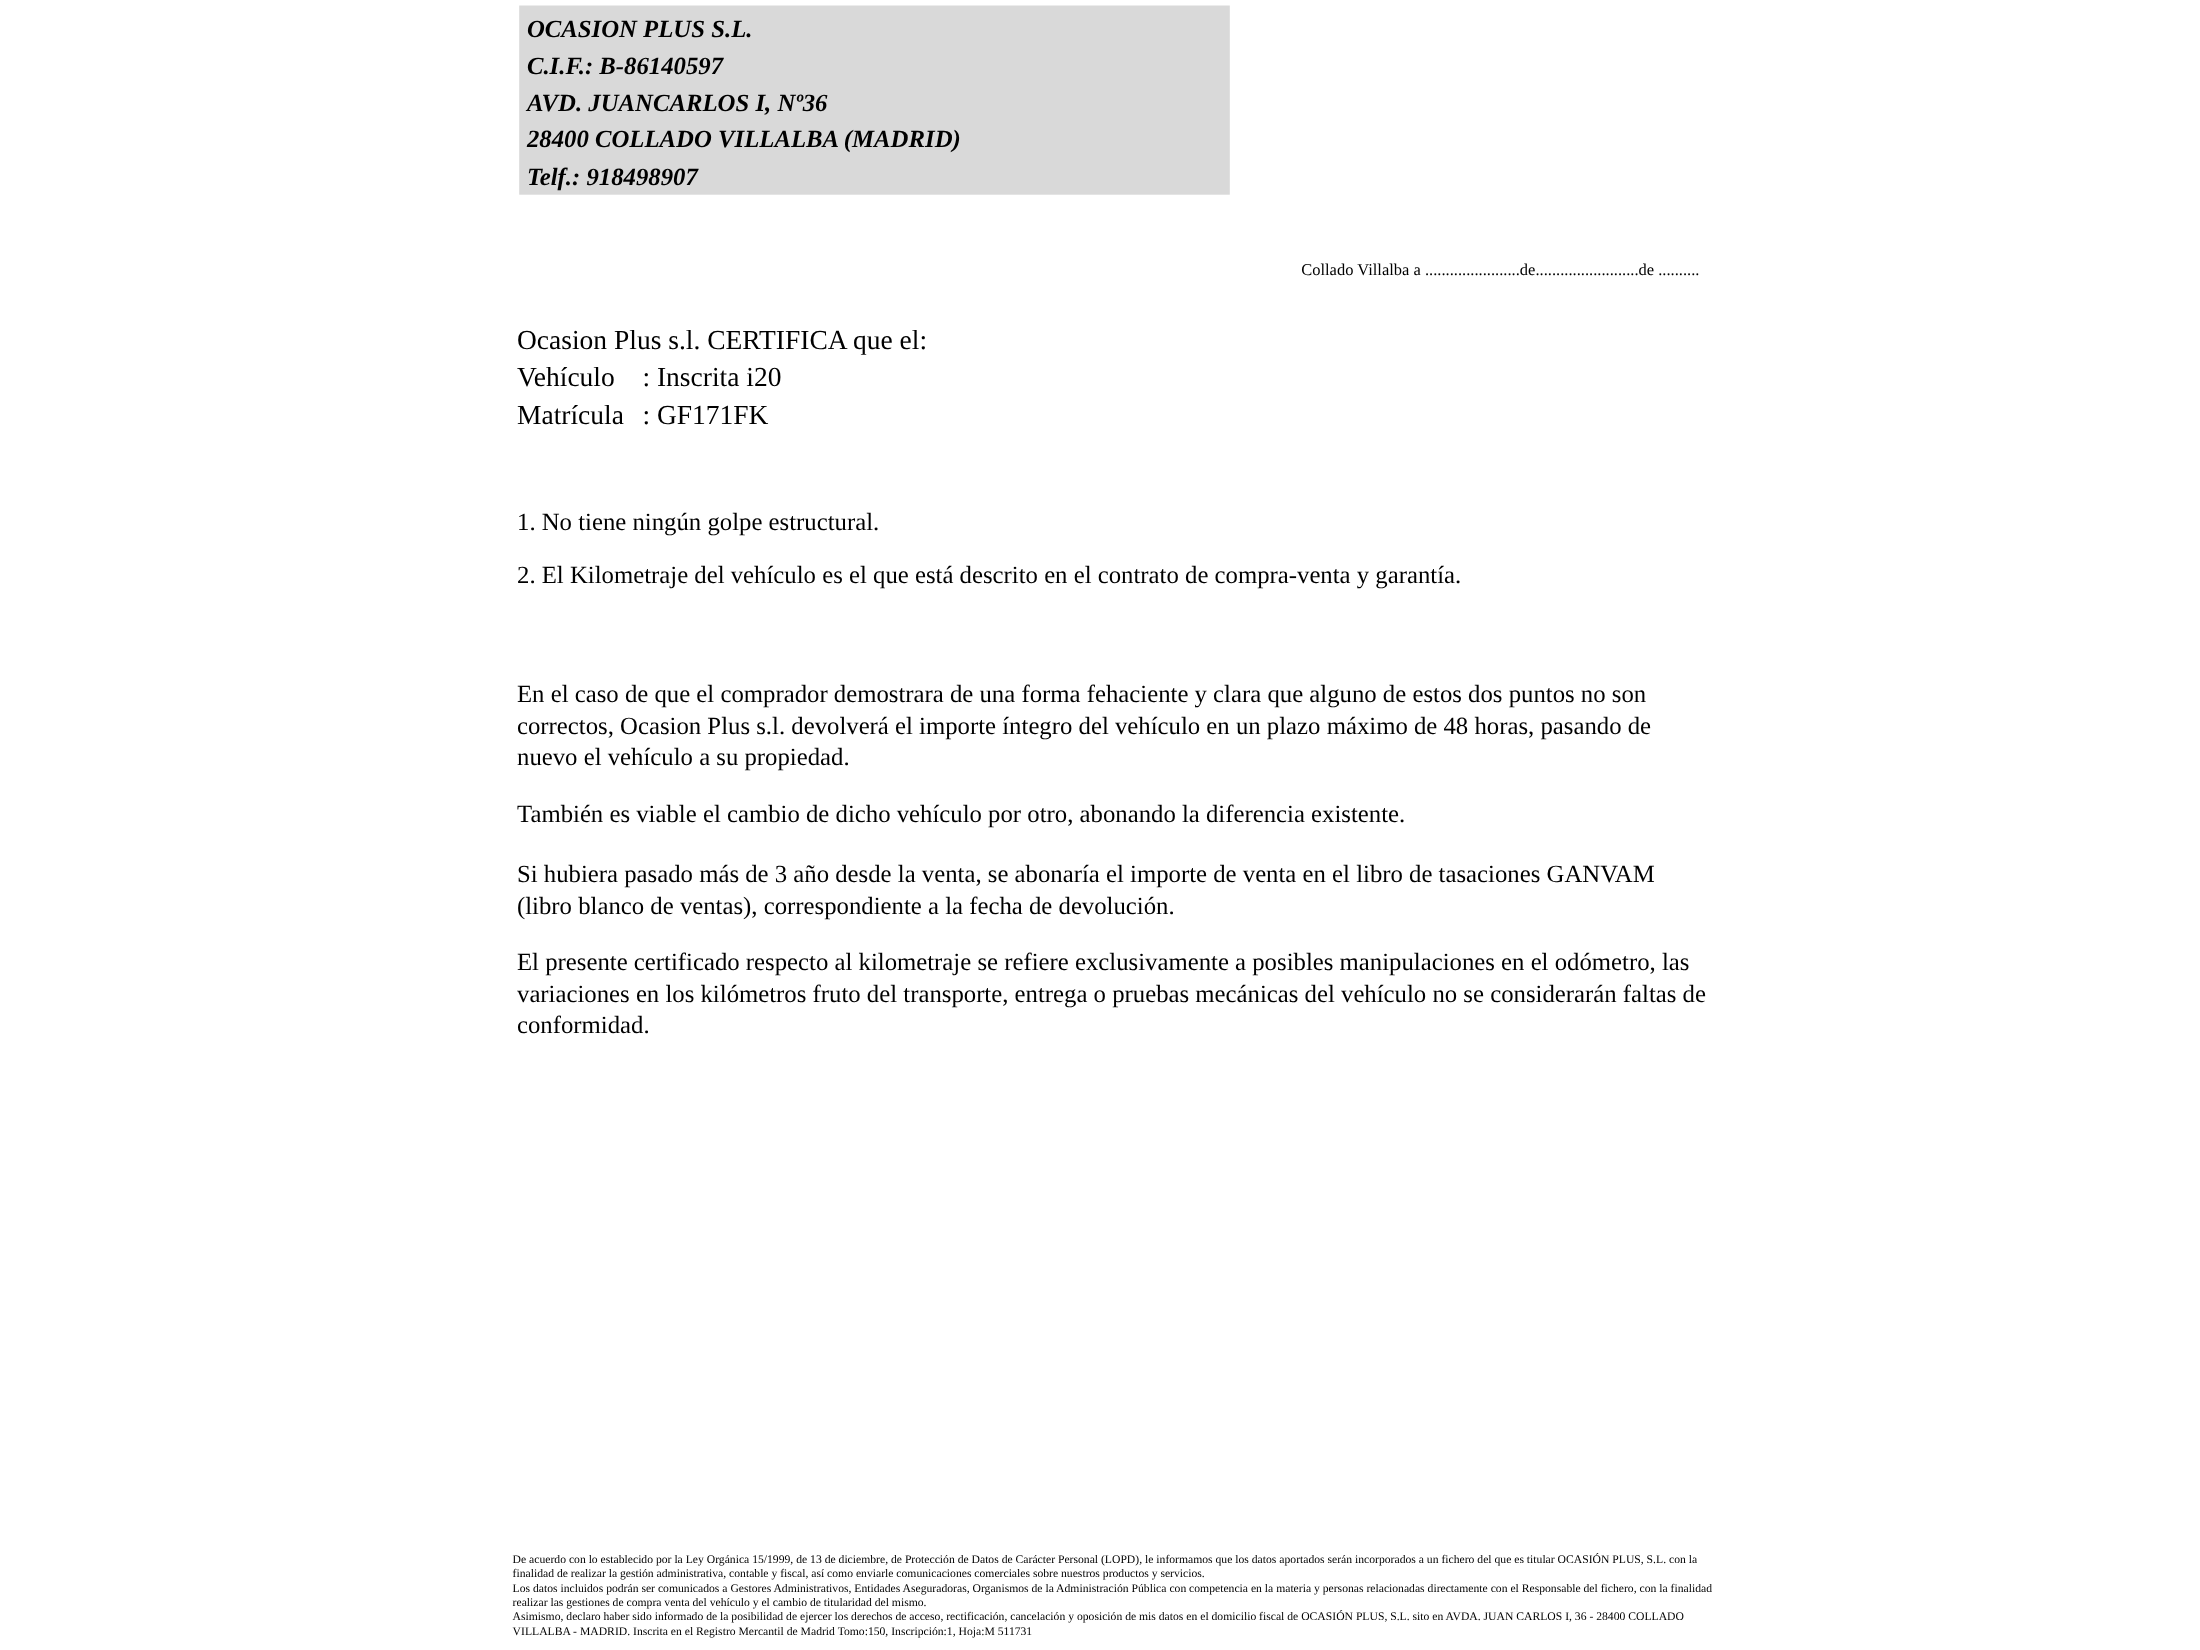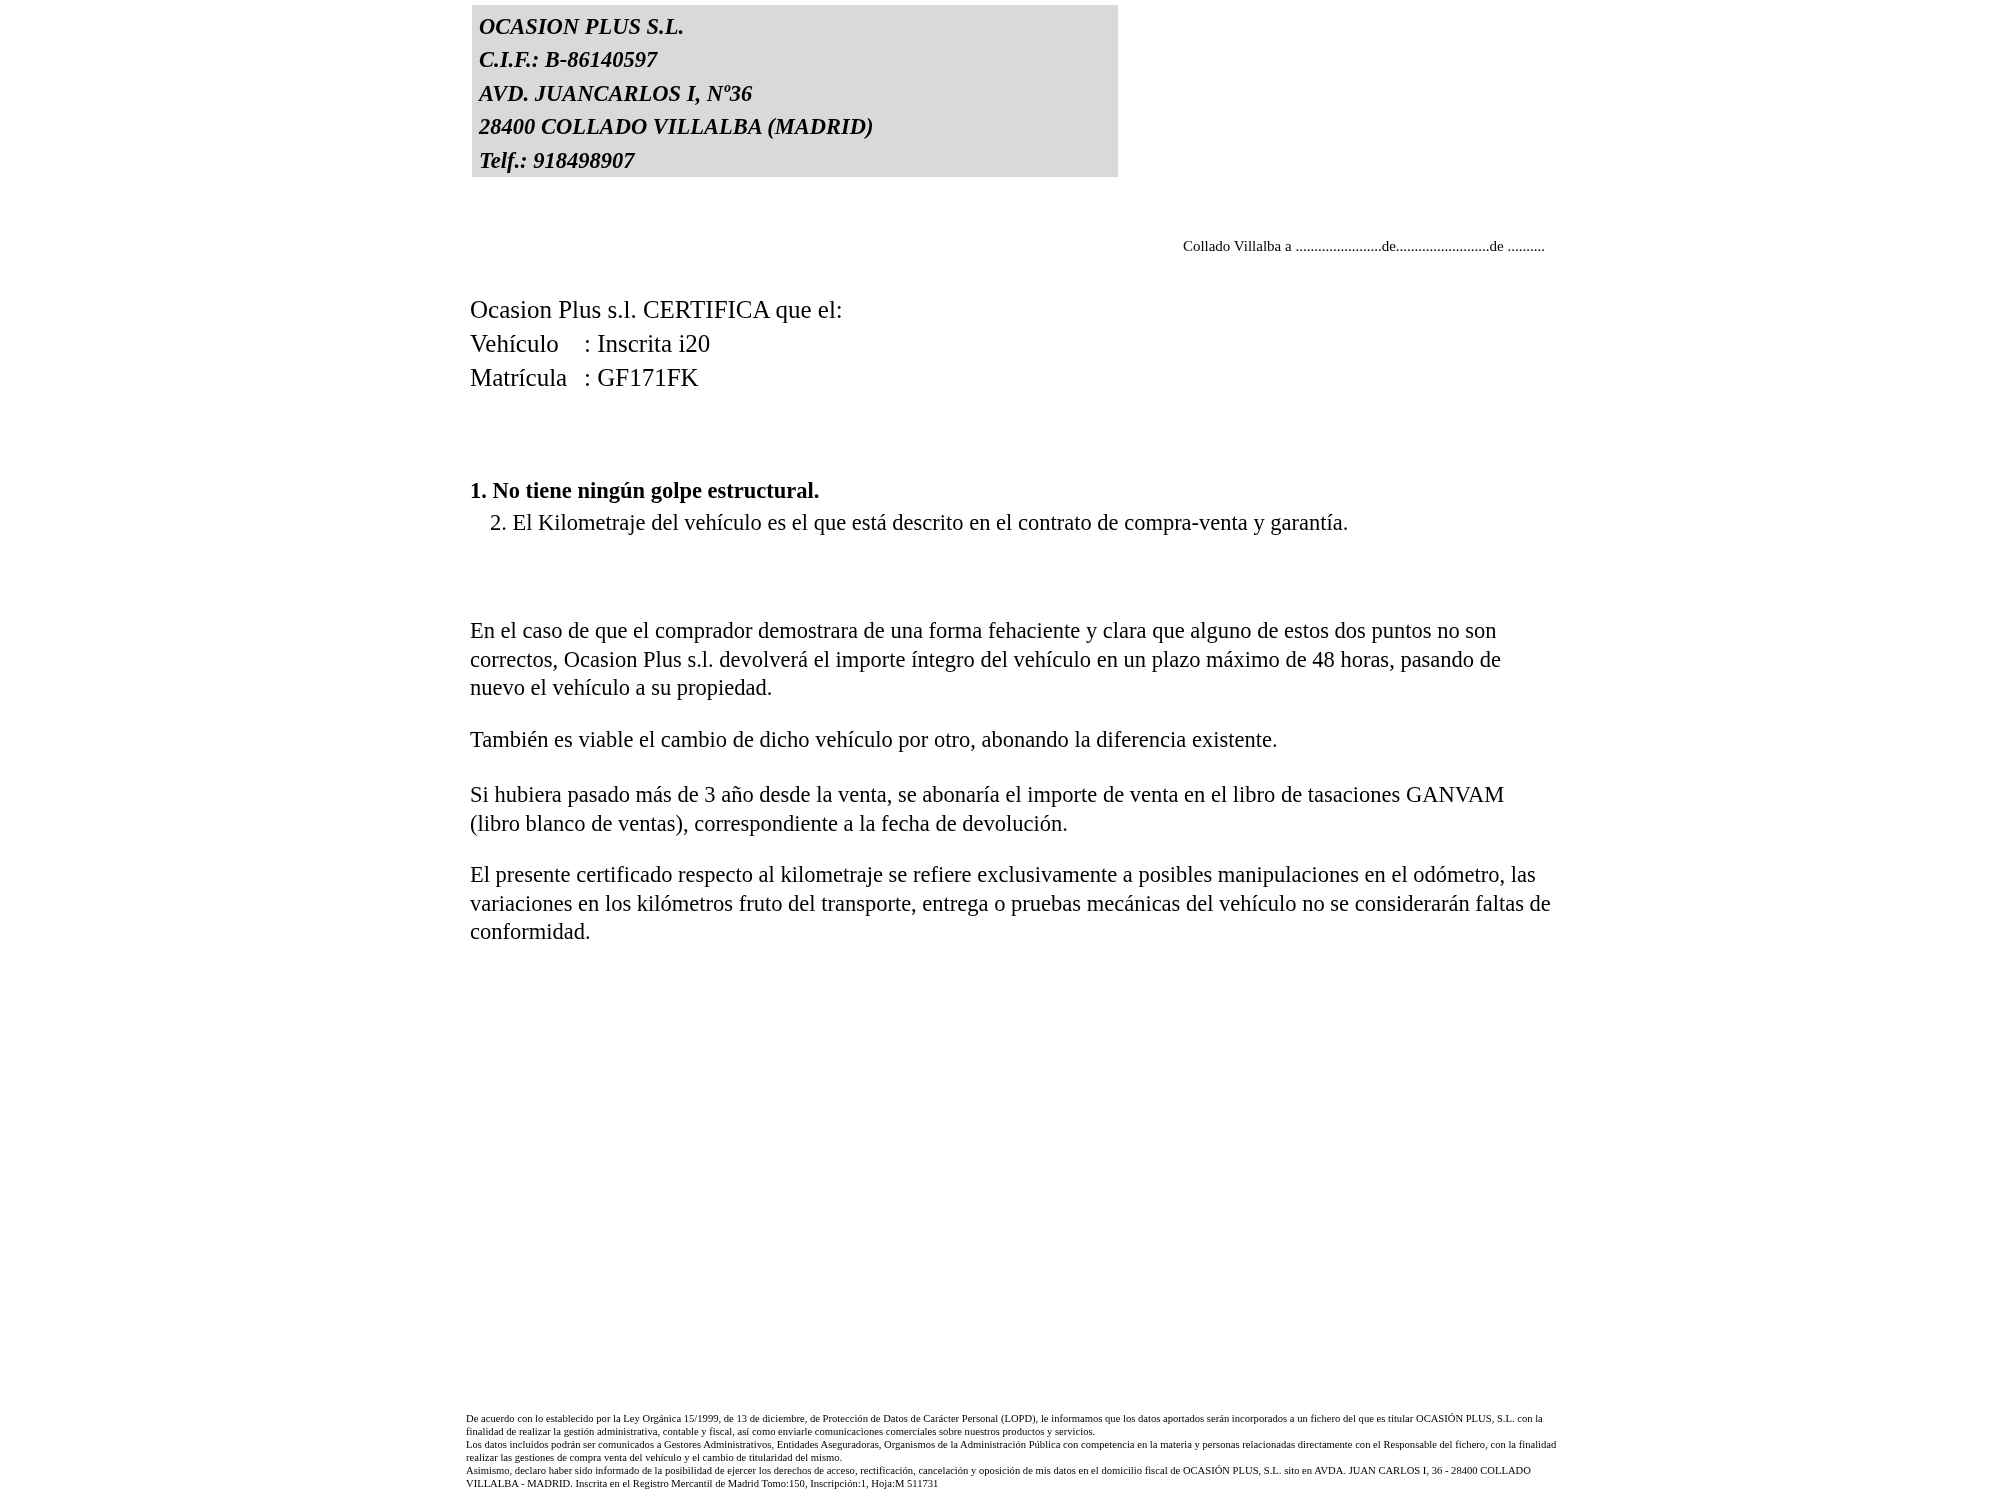--- a/index.html
+++ b/index.html
@@ -43,22 +43,22 @@
     display: inline-block;
     width: 114px;
   }
   .para, .clause, .signature {
     position: absolute;
     left: 470px;
     width: 1082px;
     font-size: 22.5px;
     line-height: 28.5px;
   }
-  .clause-1 { top: 477px; font-weight: bold; }
-  .clause-2 { top: 509px; margin-left: 20px; }
+  .clause-1 { top: 461px; }
+  .clause-2 { top: 509px; }
   .para-1 { top: 617px; }
   .para-2 { top: 726px; }
   .para-3 { top: 781px; }
   .para-4 { top: 861px; }
   .signature { top: 1207px; }
   .legal {
     position: absolute;
     left: 466px; top: 1412px;
     width: 1096px;
     font-size: 10.6px;

